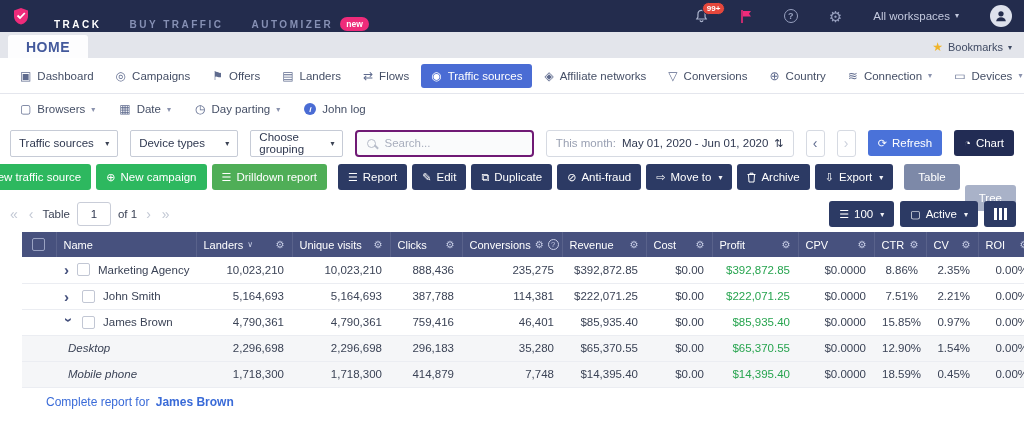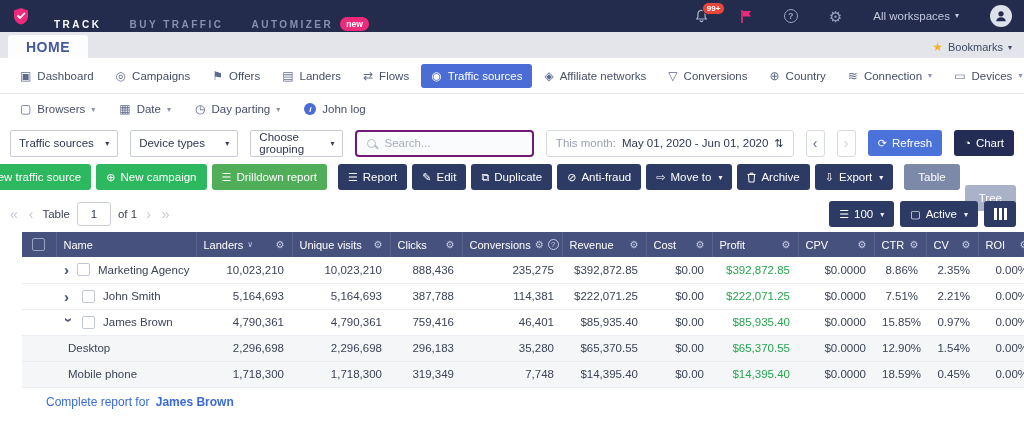--- a/index.html
+++ b/index.html
@@ -93,21 +93,21 @@
   td { height:26px; padding:0 8px; border-bottom:1px solid #ebedf2; color:#3b4356; white-space:nowrap; overflow:hidden; background:#fff; }
   td.num { text-align:right; }
   td.green { color:#27a44f; }
   tr.child td { background:#f5f6f8; }
   td.sel-cell { position:relative; padding:0; }
   .name-flex { display:flex; align-items:center; gap:8px; }
   .chev { font-size:15px; line-height:1; color:#44507c; font-weight:bold; display:inline-block; width:10px; cursor:pointer; }
   .chev.down { transform:rotate(90deg); }
   .cb { width:13px; height:13px; border:1px solid #c2c7d4; border-radius:2px; background:#fff; display:inline-block; flex:none; cursor:pointer; }
   .cb-dark { border-color:#9aa2c2; background:transparent; margin:0 auto; }
-  tr.child .name-flex { padding-left:4px; }
+  tr.child .name-flex { padding-left:4px;font-style:italic; }
 
   .report-link { padding:7px 0 0 46px; color:#3a6bd8; font-size:12px; cursor:pointer; background:#fff; }
   .report-link .rl-name { font-weight:bold; }
   .report-link .rl-text { margin-right:3px; }
 </style>
 </head>
 <body>
 
 <div class="app">
 
@@ -531,21 +531,21 @@
         </tr>
         <tr class="child">
           <td class="sel-cell"></td>
           <td>
               <div class="name-flex">
                 <span>Mobile phone</span>
               </div>
             </td>
           <td class="num">1,718,300</td>
           <td class="num">1,718,300</td>
-          <td class="num">319,349</td>
+          <td class="num">414,879</td>
           <td class="num">7,748</td>
           <td class="num">$14,395.40</td>
           <td class="num">$0.00</td>
           <td class="num green">$14,395.40</td>
           <td class="num">$0.0000</td>
           <td class="num">18.59%</td>
           <td class="num">0.45%</td>
           <td class="num">0.00%</td>
         </tr>
       </tbody>

